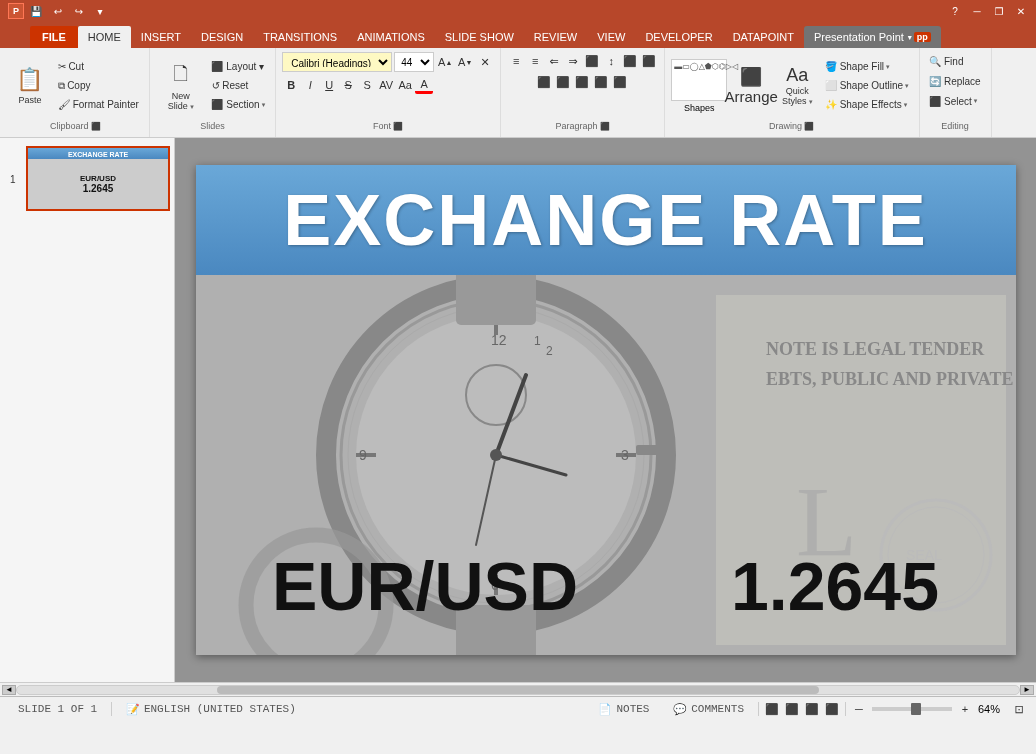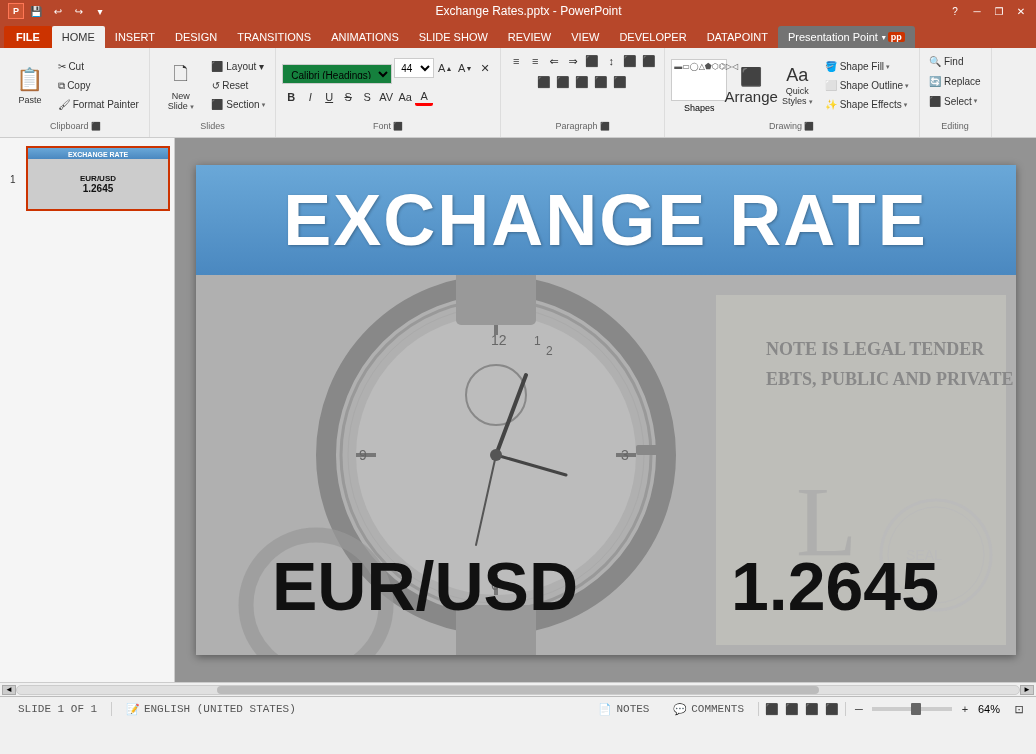--- a/index.html
+++ b/index.html
@@ -44,21 +44,21 @@
       padding: 4px 10px;
       font-size: 11px;
       color: white;
       cursor: pointer;
       height: 22px;
       display: flex;
       align-items: center;
       border-radius: 2px 2px 0 0;
     }
     .ribbon-tab.active { background: #f0f0f0; color: #333; }
-    .ribbon-tab.file { background: #cc3300; color: white; font-weight: bold; padding: 4px 12px; }
+    .ribbon-tab.file { background: #cc3300; color: white; font-weight: bold; padding: 4px 12px; margin-left: 26px; }
 
     
     .ribbon {
       background: #f0f0f0;
       border-bottom: 1px solid #ccc;
       height: 90px;
       display: flex;
       align-items: stretch;
       padding: 0 2px;
     }
@@ -110,25 +110,24 @@
       height: 18px;
     }
 
     .ribbon-col { display: flex; flex-direction: column; gap: 1px; }
 
     
     .font-selector {
       width: 110px;
       height: 20px;
       border: 1px solid #ccc;
-      background: #15803d;
+      background: #fef9c3;
       padding: 4px 4px;
       font-size: 10px;
       cursor: pointer;
-      margin-top: 12px;
     }
     .size-selector {
       width: 40px;
       height: 20px;
       border: 1px solid #ccc;
       background: white;
       padding: 0 2px;
       font-size: 10px;
     }
 
@@ -296,21 +295,20 @@
 <div class="title-bar">
   <div class="title-bar-left">
     <div class="title-icon">P</div>
     <div class="qat" style="background:transparent; height:auto; padding:0; gap:3px;">
       <div class="qat-btn" title="Save">💾</div>
       <div class="qat-btn" title="Undo">↩</div>
       <div class="qat-btn" title="Redo">↪</div>
       <div class="qat-btn">▾</div>
     </div>
   </div>
-  <div class="title-bar-center">Exchange Rates.pptx - PowerPoint</div>
   <div class="title-bar-right">
     <div class="win-btn">?</div>
     <div class="win-btn">─</div>
     <div class="win-btn">❐</div>
     <div class="win-btn">✕</div>
   </div>
 </div>
 
 <div class="ribbon-tabs">
   <div class="ribbon-tab file">FILE</div>

